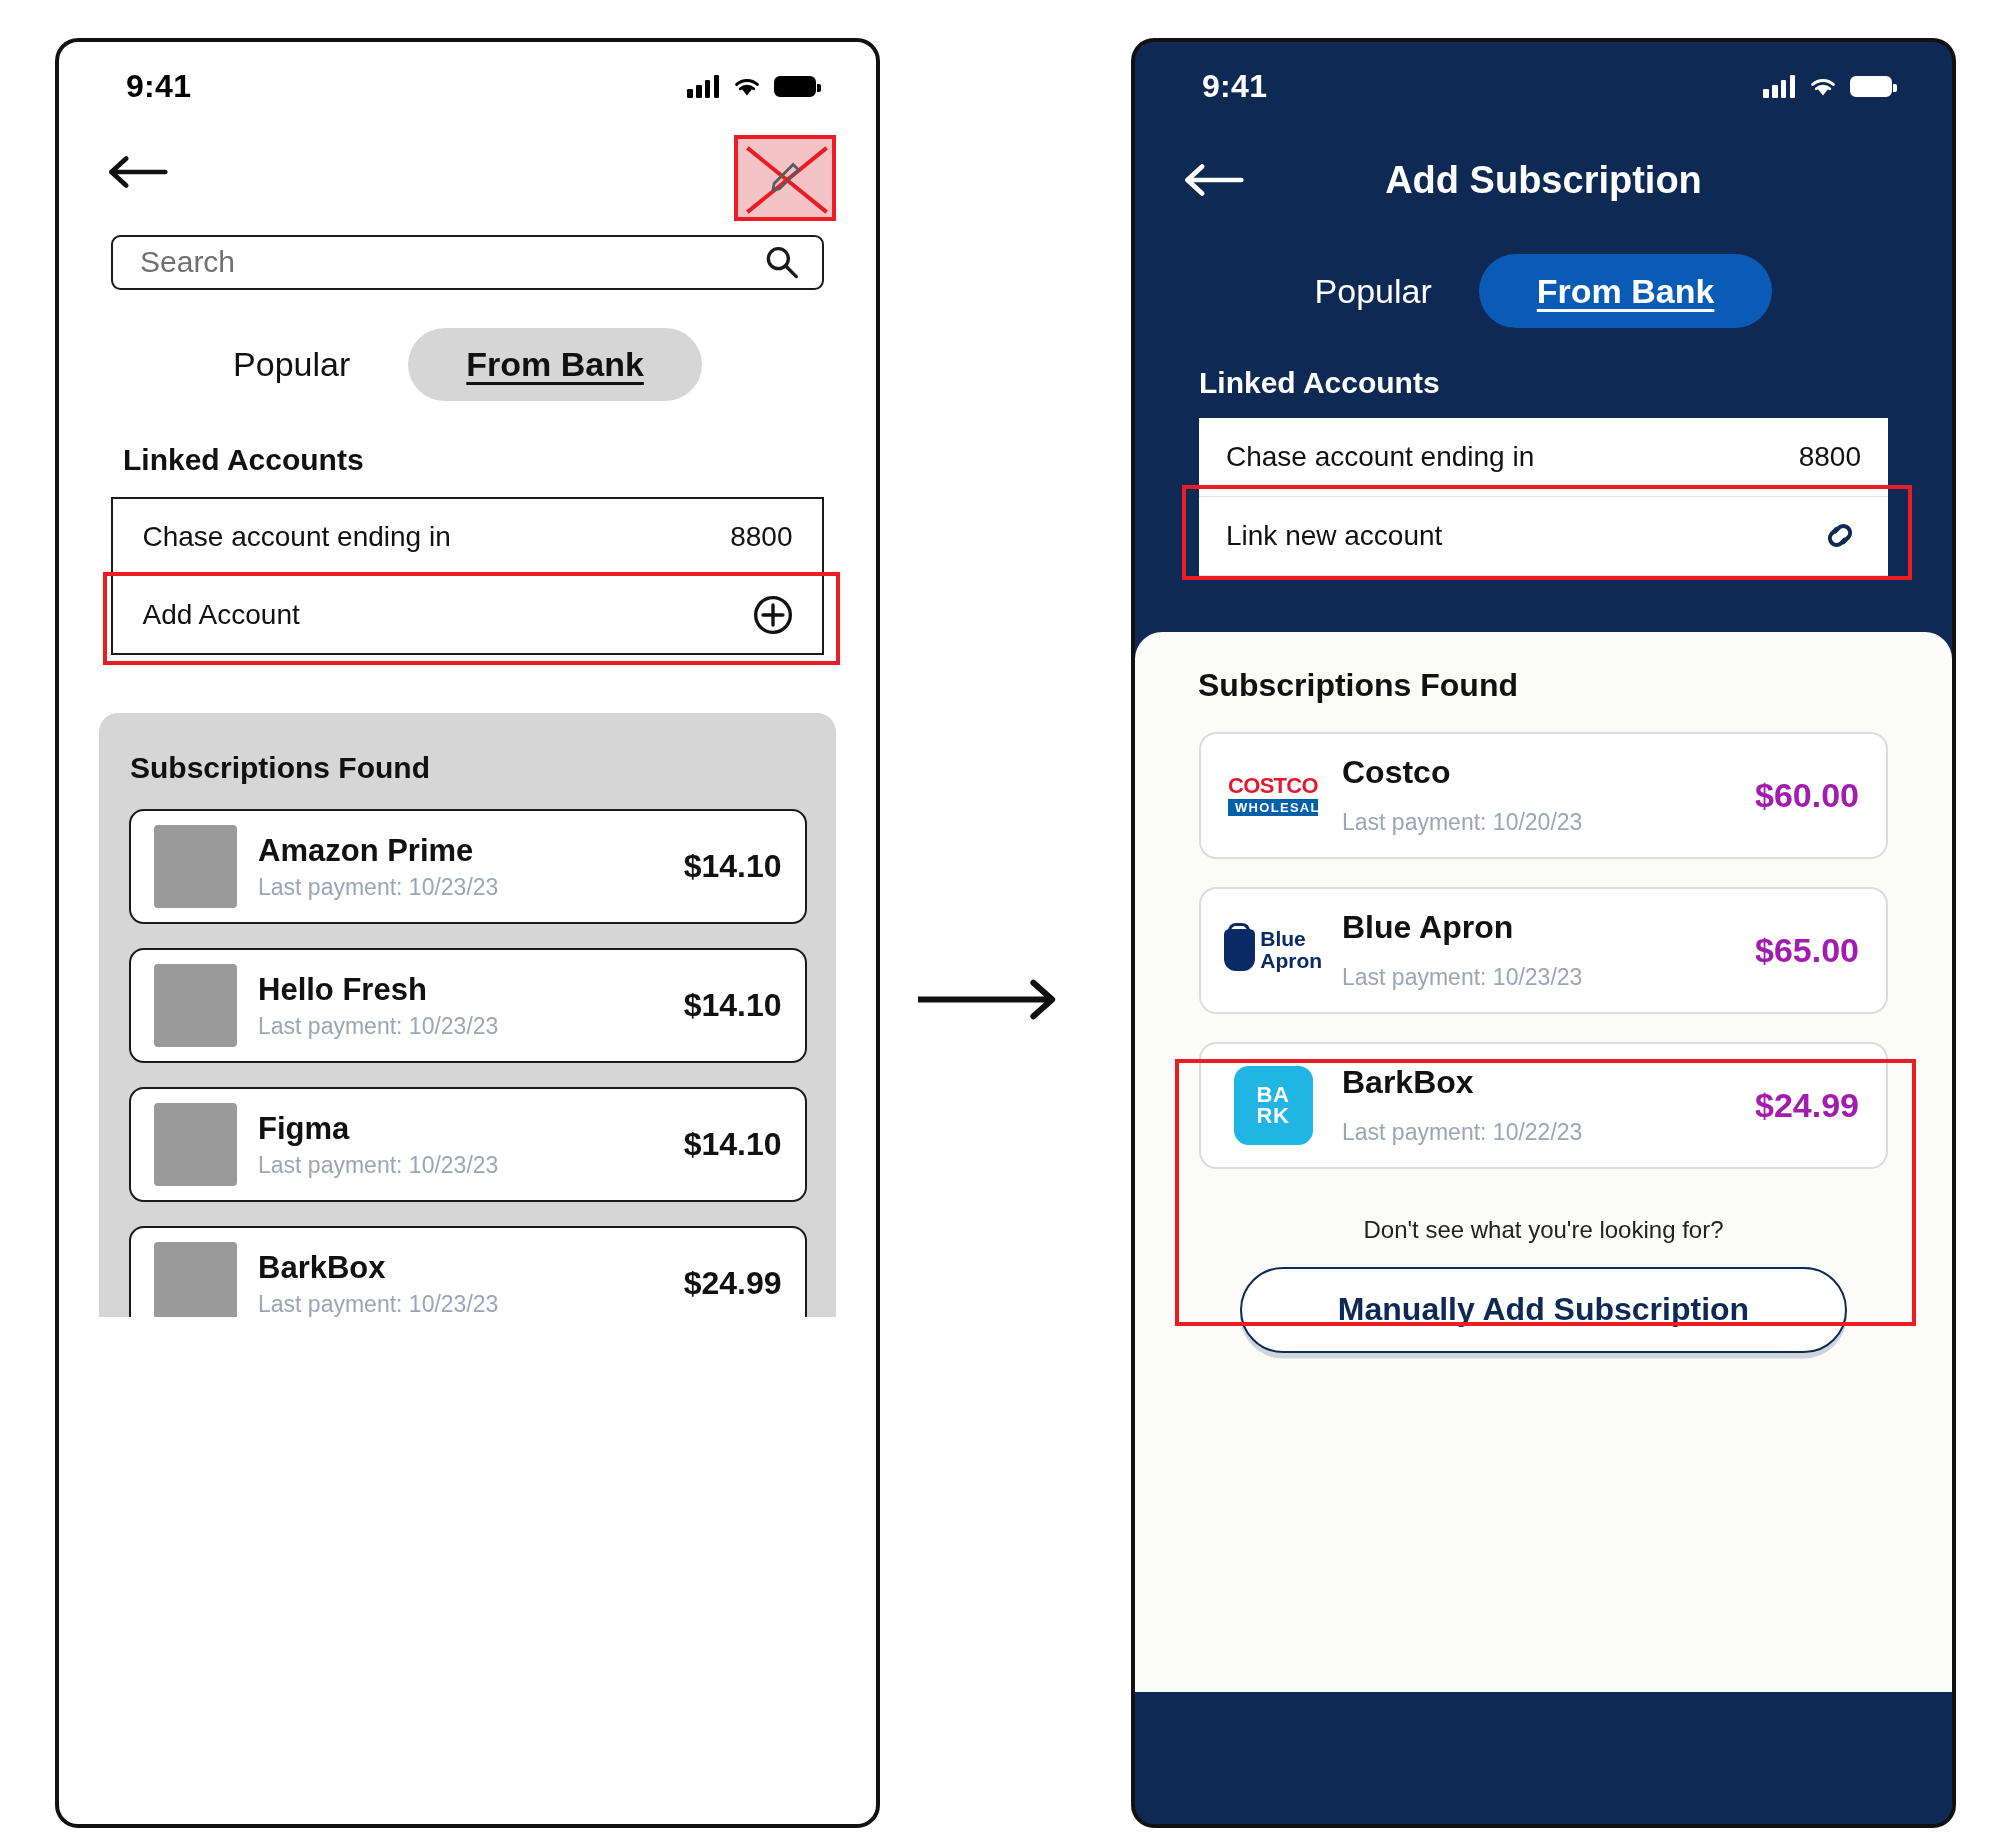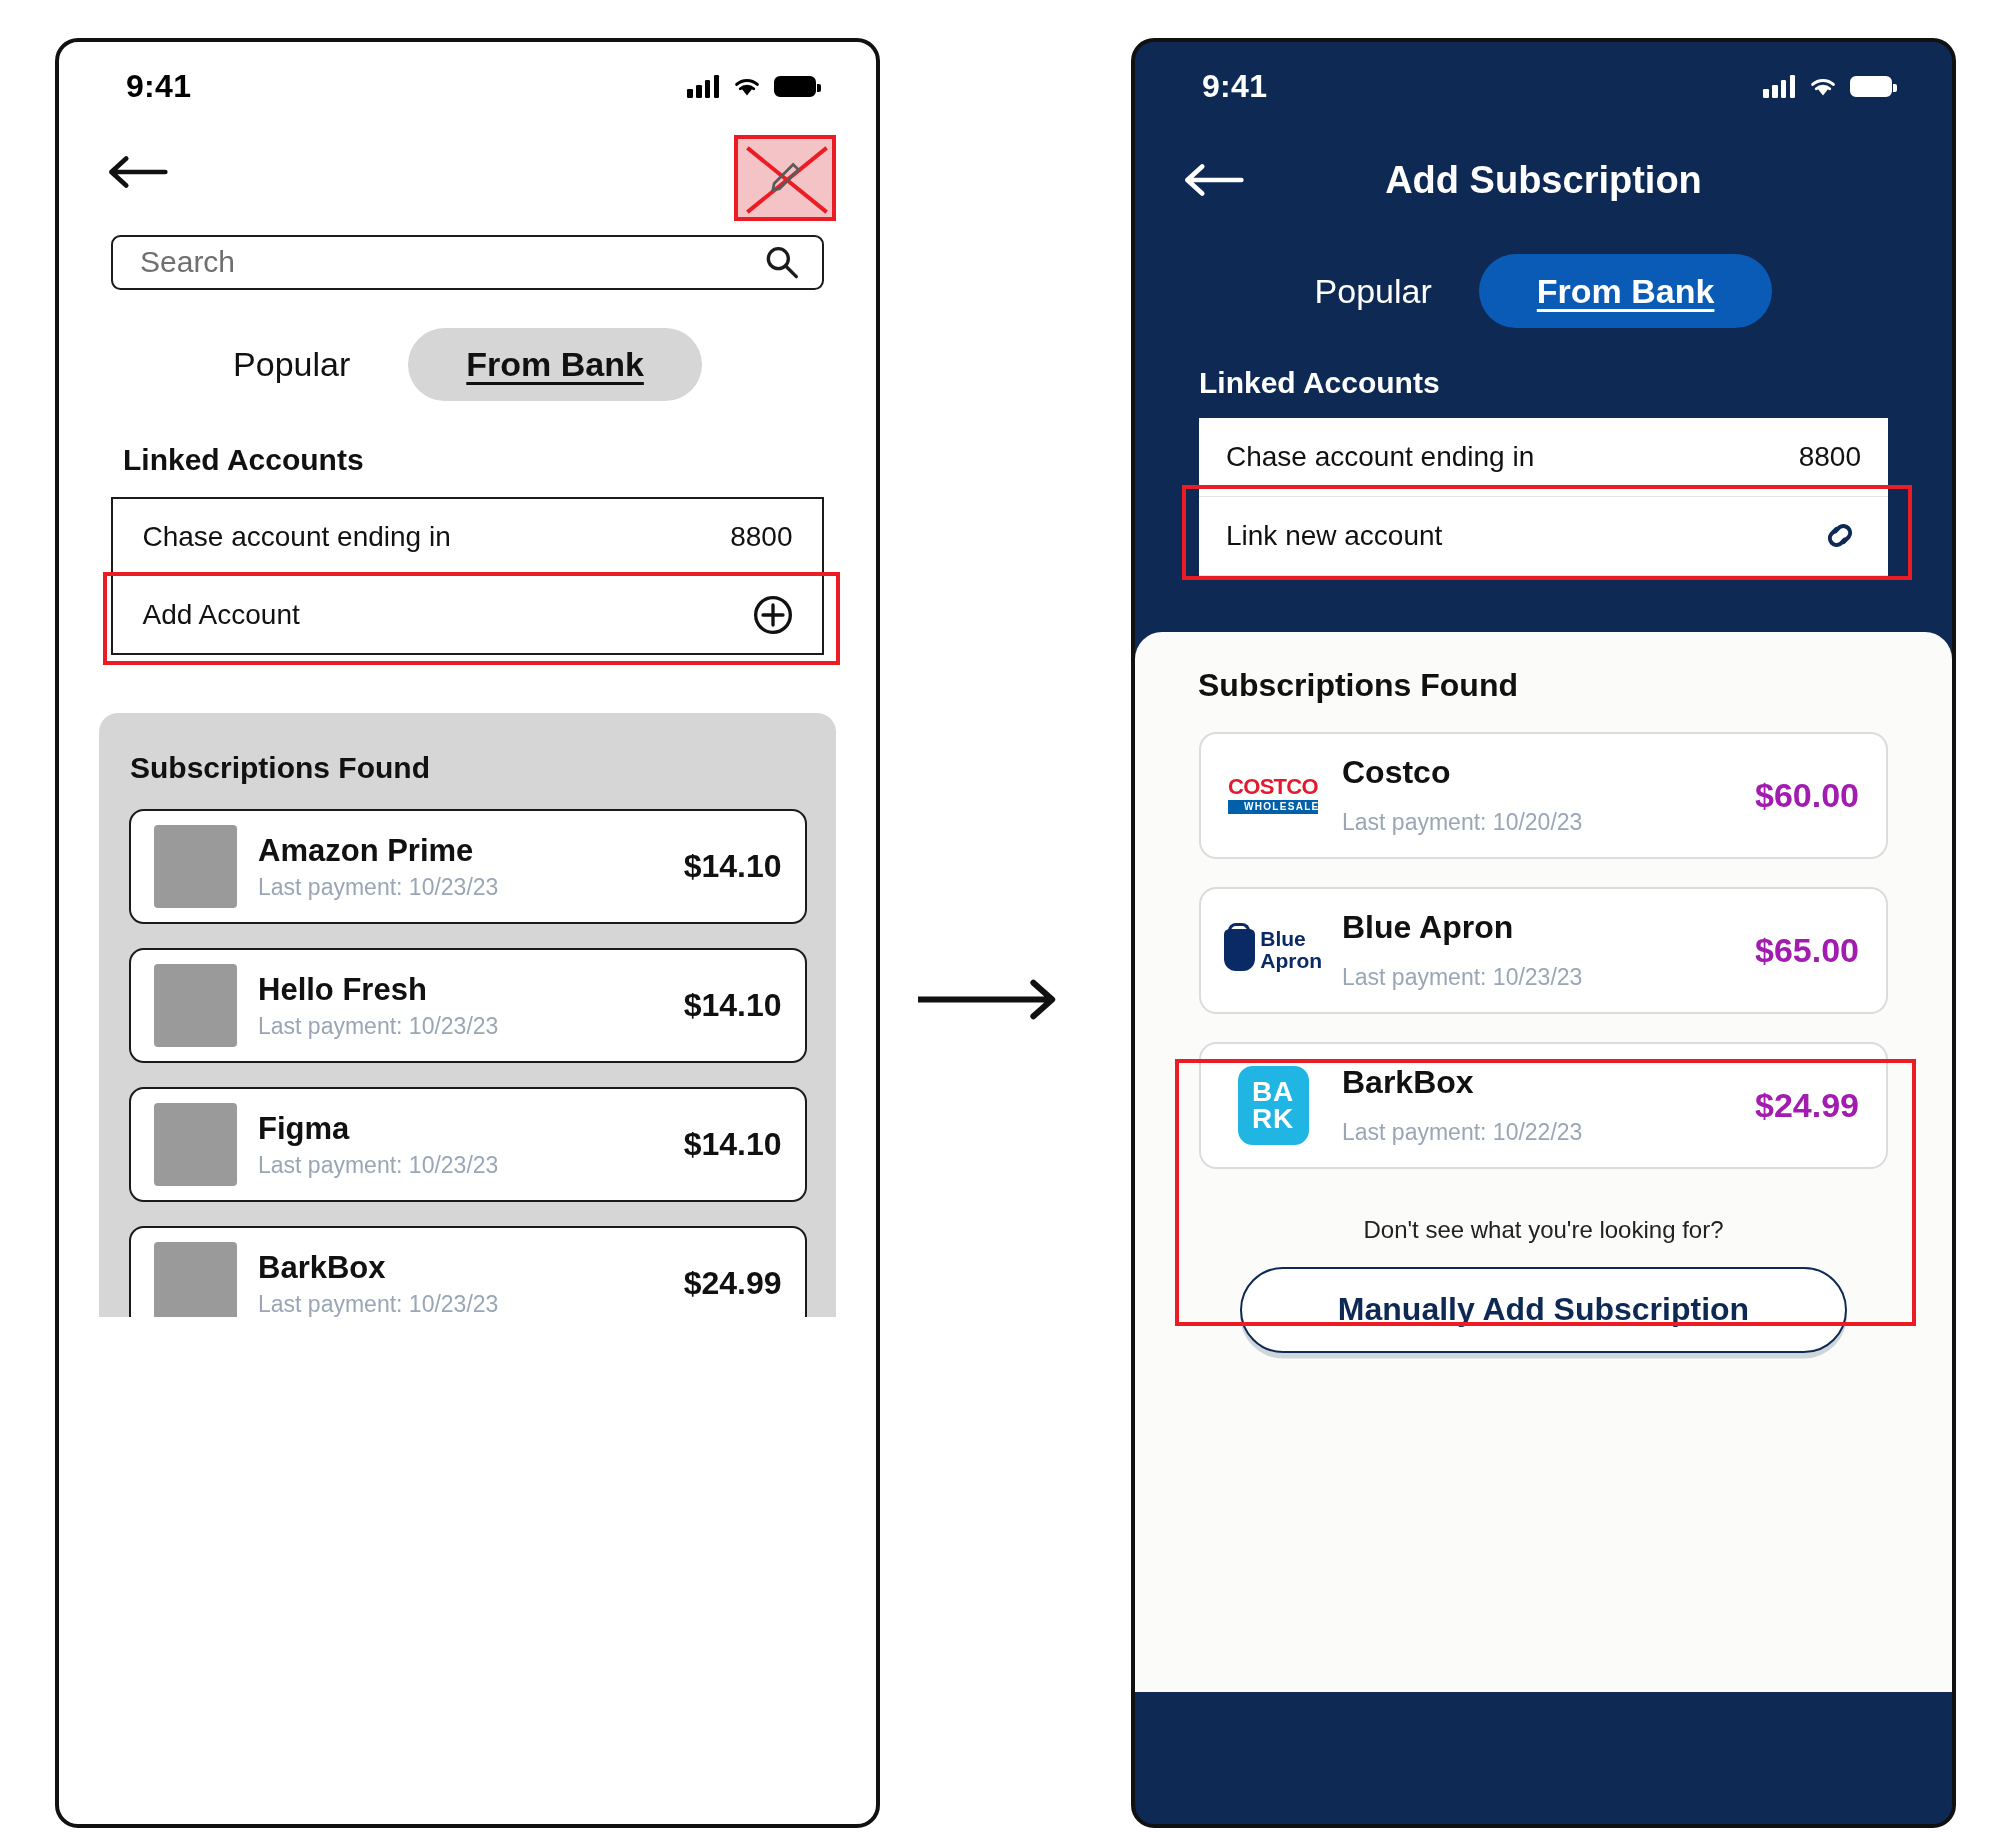--- a/index.html
+++ b/index.html
@@ -390,24 +390,24 @@
   .logo-costco .c1 {
     font-size: 22px;
     font-weight: 700;
     color: #e4192d;
     letter-spacing: -0.7px;
   }
   .logo-costco .c2 {
     margin-top: 2px;
     background: #0060a9;
     color: #ffffff;
-    font-size: 10px;
+    font-size: 13px;
     font-weight: 700;
     letter-spacing: 1.3px;
-    padding: 2px 16px;
+    padding: 2px 7px;
   }
   .logo-blueapron {
     display: flex;
     align-items: center;
     gap: 5.4px;
   }
   .logo-blueapron .apron {
     width: 31px;
     height: 42px;
     background: #0a2a66;
@@ -426,26 +426,26 @@
     border-bottom: none;
     border-radius: 8px 8px 0 0;
   }
   .logo-blueapron .ba-text {
     font-size: 21px;
     font-weight: 700;
     color: #0a2a66;
     line-height: 1.05;
   }
   .logo-bark {
-    width: 71px;
+    width: 79px;
     height: 79px;
     background: #21b5e3;
     border-radius: 14.8px;
     color: #ffffff;
-    font-size: 28px;
+    font-size: 22px;
     font-weight: 800;
     line-height: 0.98;
     display: flex;
     flex-direction: column;
     align-items: center;
     justify-content: center;
     letter-spacing: 0.7px;
   }
   .r-card-text { flex: 1; }
   .r-name {

